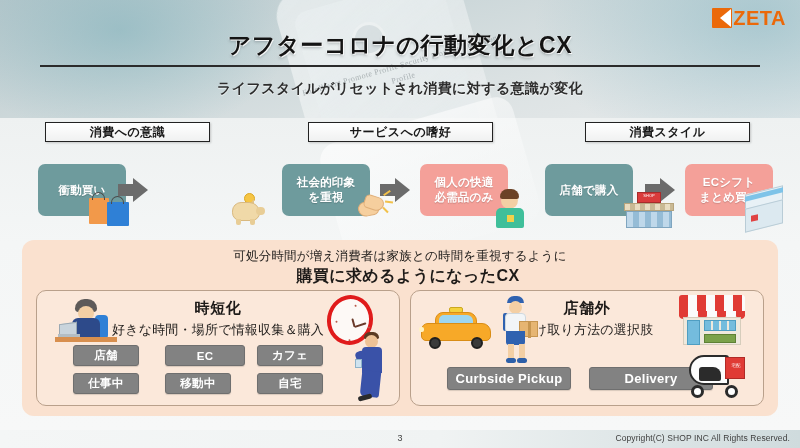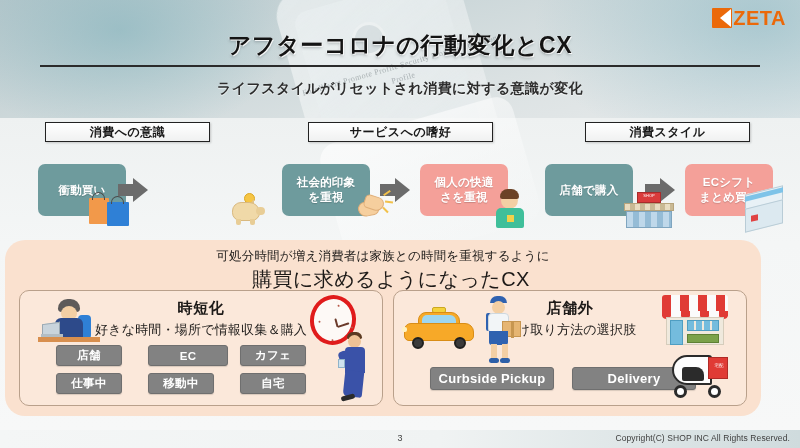--- a/index.html
+++ b/index.html
@@ -339,40 +339,40 @@
   }
   .pk-mark {
     position: absolute; left: 9px; top: 25px;
     width: 7px; height: 6px; background: #e04343;
     transform: skewY(-14deg);
   }
 
   
   .panel {
     position: absolute;
-    left: 5px; top: 240px;
+    left: 22px; top: 240px;
     width: 756px; height: 176px;
     background: #fae1cf;
-    border-radius: 20px;
+    border-radius: 12px;
     padding-left: 31px;
   }
   .panel-line1 {
     position: absolute;
     left: 0; top: 8px; width: 756px;
     text-align: center;
     font-size: 12.5px;
     color: #23201e;
     letter-spacing: .2px;
   }
   .panel-line2 {
     position: absolute;
     left: 0; top: 26px; width: 772px;
     text-align: center;
-    font-size: 20px;
-    font-weight: normal;
+    font-size: 16px;
+    font-weight: bold;
     color: #1d1a18;
     letter-spacing: .4px;
   }
 
   .card {
     position: absolute;
     top: 50px;
     height: 116px;
     background: #fbe8da;
     border: 1.6px solid #b9a08b;
@@ -587,21 +587,21 @@
   </div>
 
   <div class="arrow" id="arrow-1">
     <div class="shaft"></div>
       <div class="head"></div>
   </div>
 
   <div class="flow-box salmon" id="flow-b3">
     <span>
       <span>個人の快適</span><br>
-      <span>さを重視</span>
+      <span>必需品のみ</span>
     </span>
   </div>
 
   <div class="flow-box teal" id="flow-b4">店舗で購入</div>
 
   <div class="arrow" id="arrow-2">
     <div class="shaft"></div>
       <div class="head"></div>
   </div>
 

